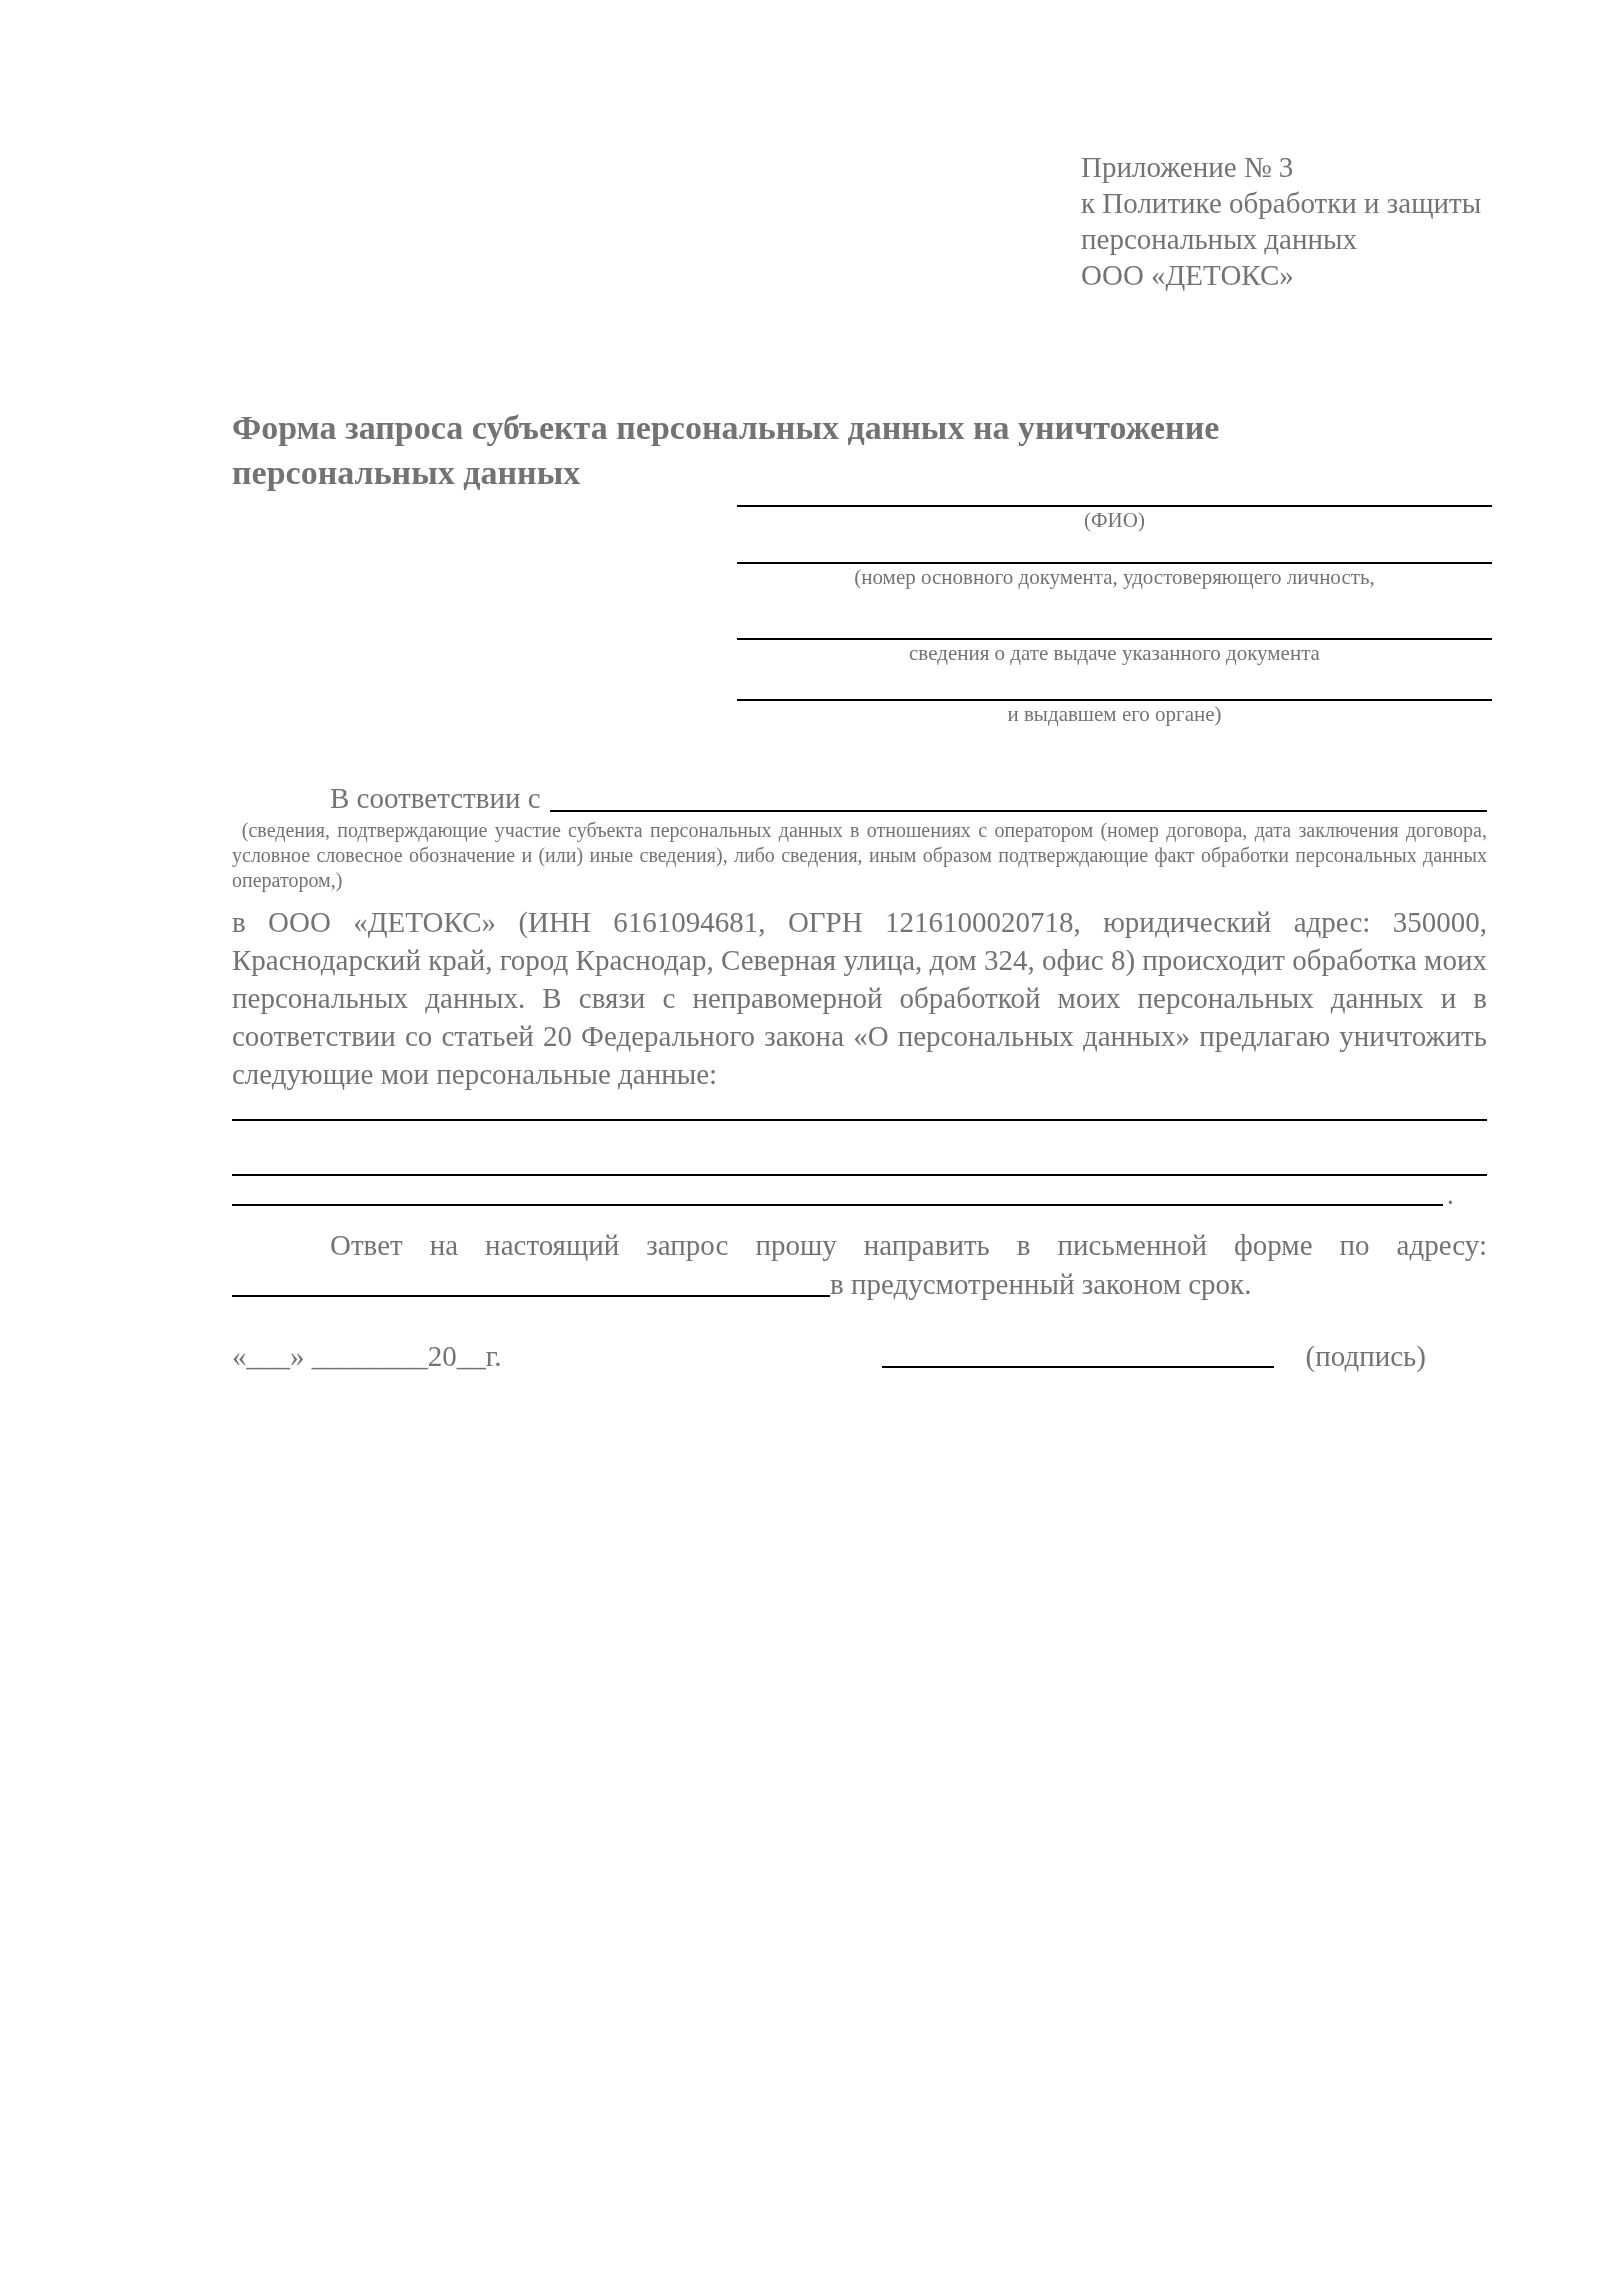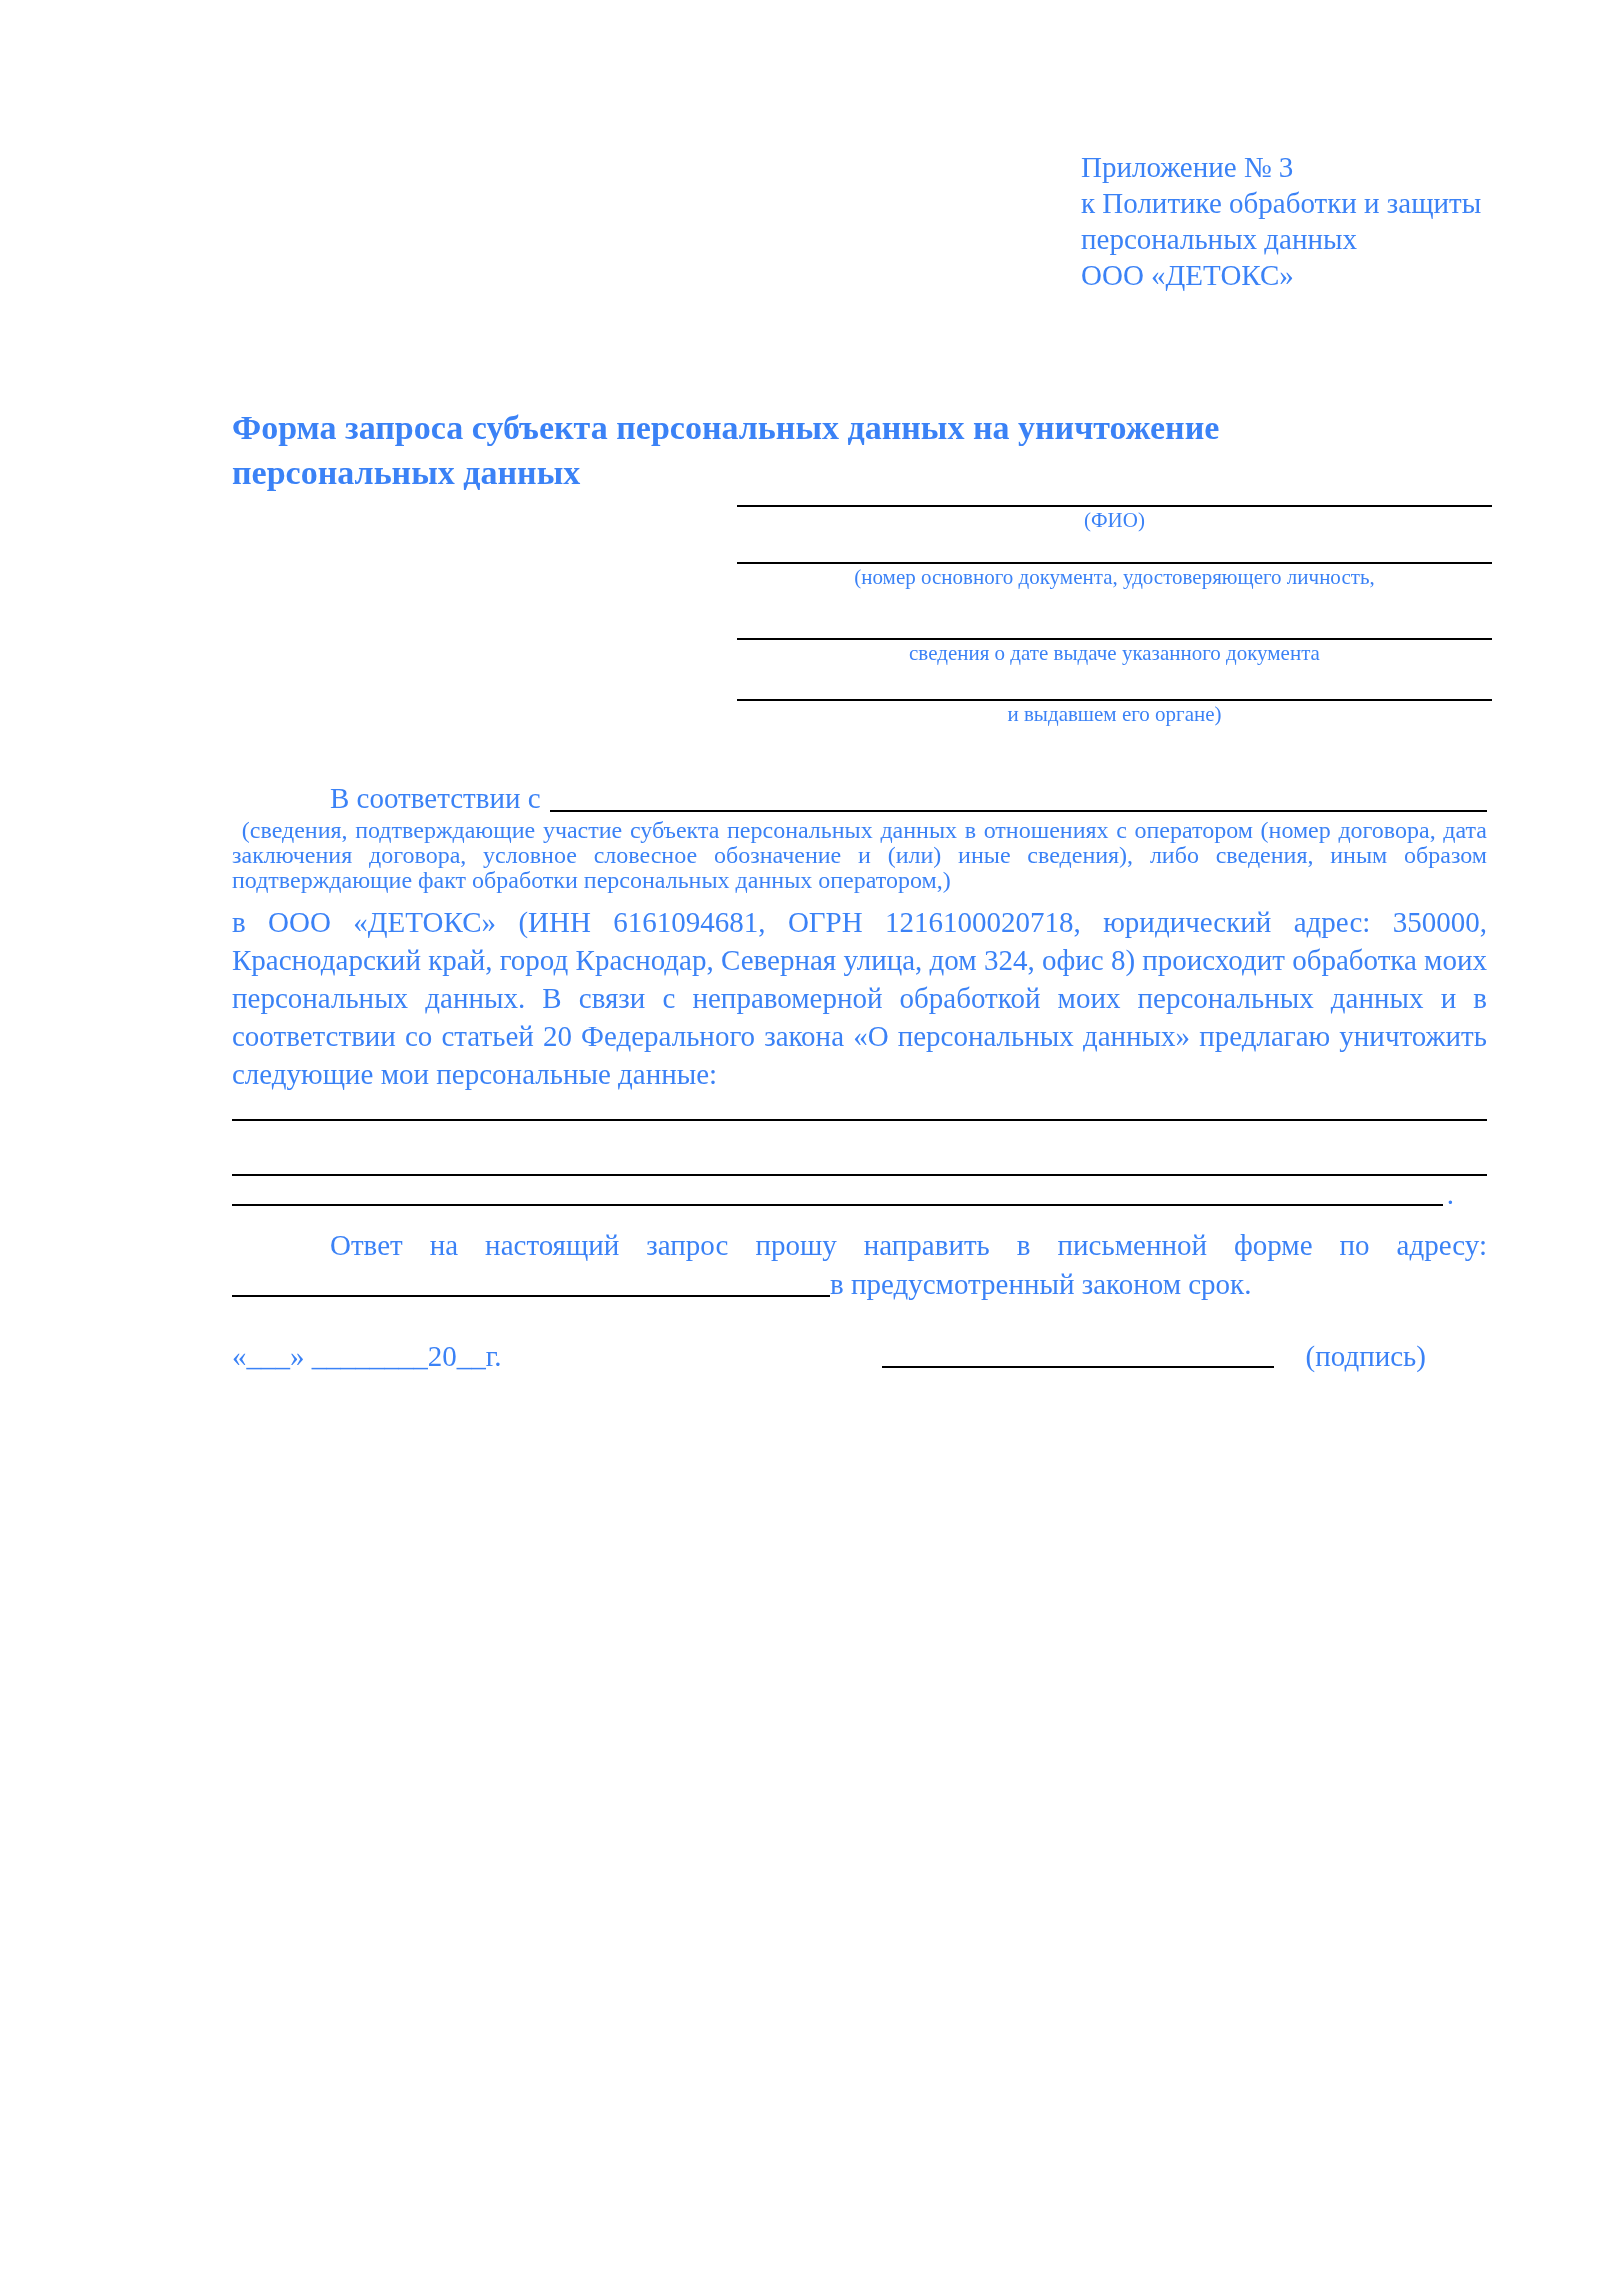--- a/index.html
+++ b/index.html
@@ -1,21 +1,21 @@
 <!DOCTYPE html>
 <html><head>
 <meta charset="utf-8">
 <style>
   html, body { margin: 0; padding: 0; background: #ffffff; }
   .page {
     position: relative;
     width: 1621px;
     height: 2293px;
     background: #ffffff;
-    color: #3b82f6;
+    color: #737373;
     font-family: "Liberation Serif", "DejaVu Serif", serif;
     font-size: 29px;
     overflow: hidden;
   }
   .content {
     position: absolute;
     left: 232px;
     top: 0;
     width: 1255px;
   }
@@ -43,21 +43,21 @@
   .b4 { height: 32px; }
   .cap { text-align: center; font-size: 21px; line-height: 27.4px; }
 
   
   .accordance { display: flex; margin-top: 51px; line-height: 39px; }
   .accordance .txt { white-space: nowrap; padding-left: 98px; }
   .accordance .fill { flex: 1; border-bottom: 2.9px solid #000; margin-bottom: 6.9px; margin-left: 9.8px; }
 
   
   .note {
-    font-size: 24px;
+    font-size: 20px;
     line-height: 25px;
     text-align: justify;
     text-indent: 9.8px;
   }
 
   
   .body-par { margin-top: 10px; line-height: 38px; text-align: justify; }
 
   
   .fl1 { height: 25.5px; border-bottom: 2.9px solid #000; }

